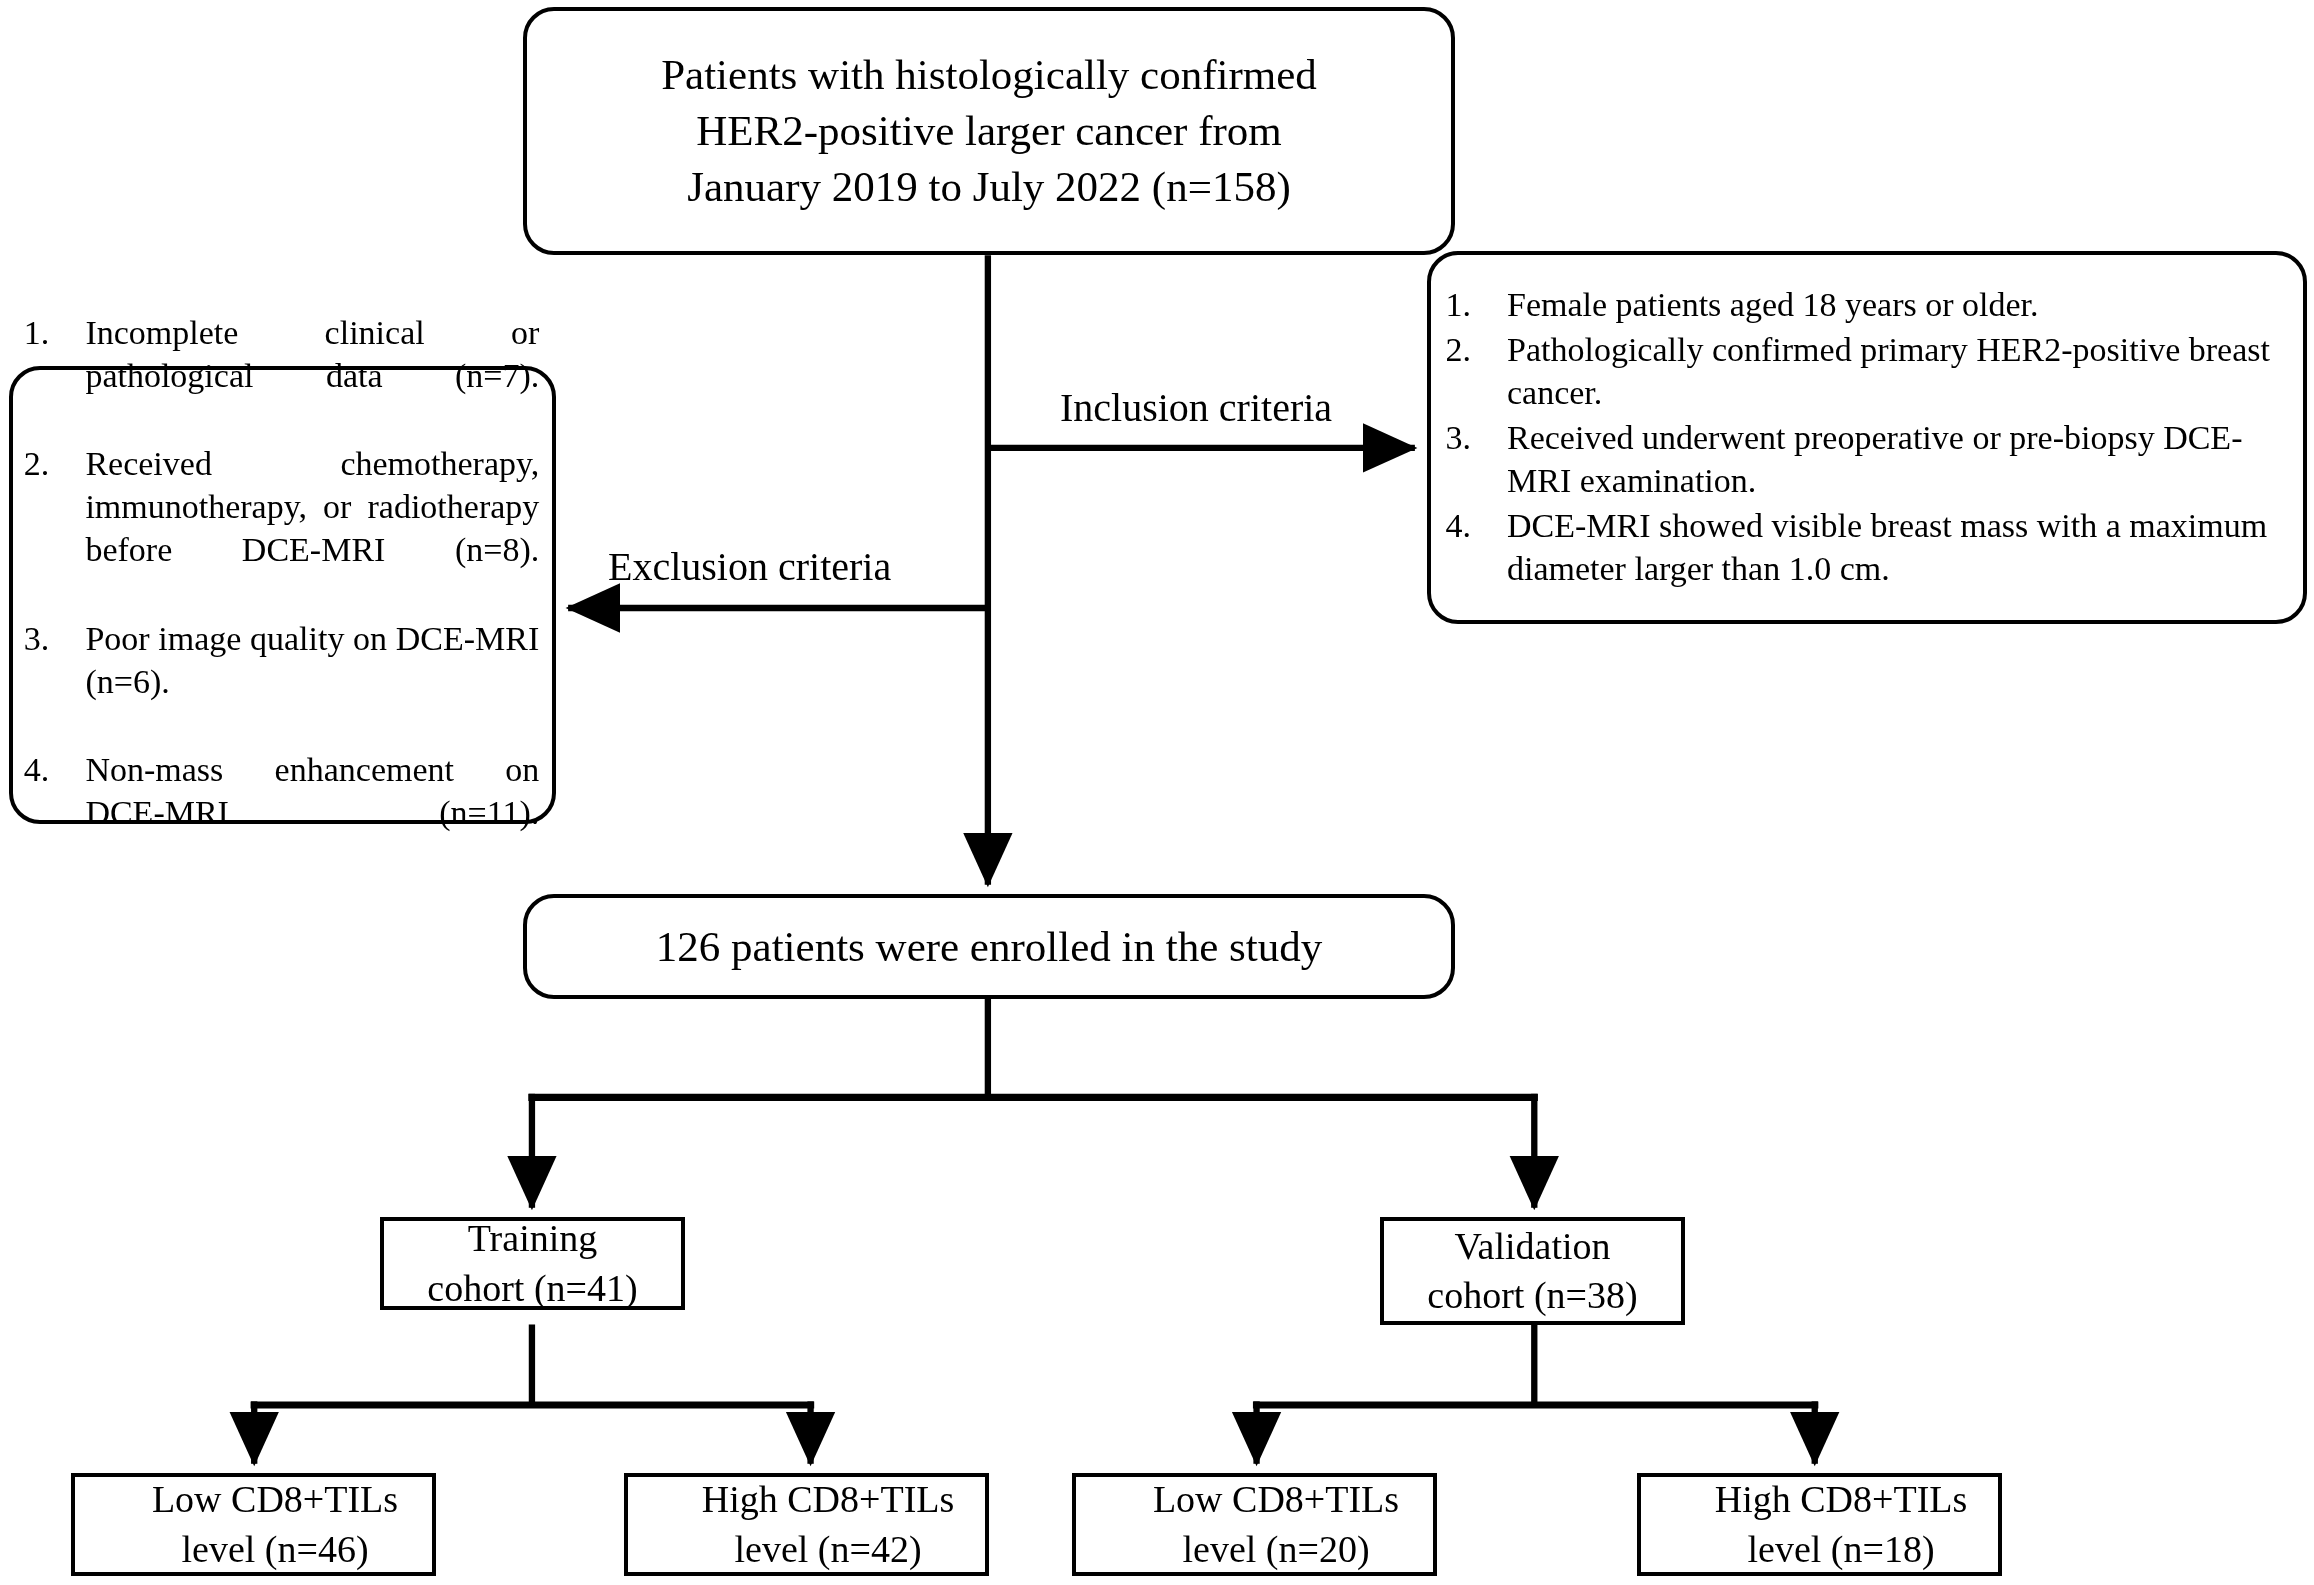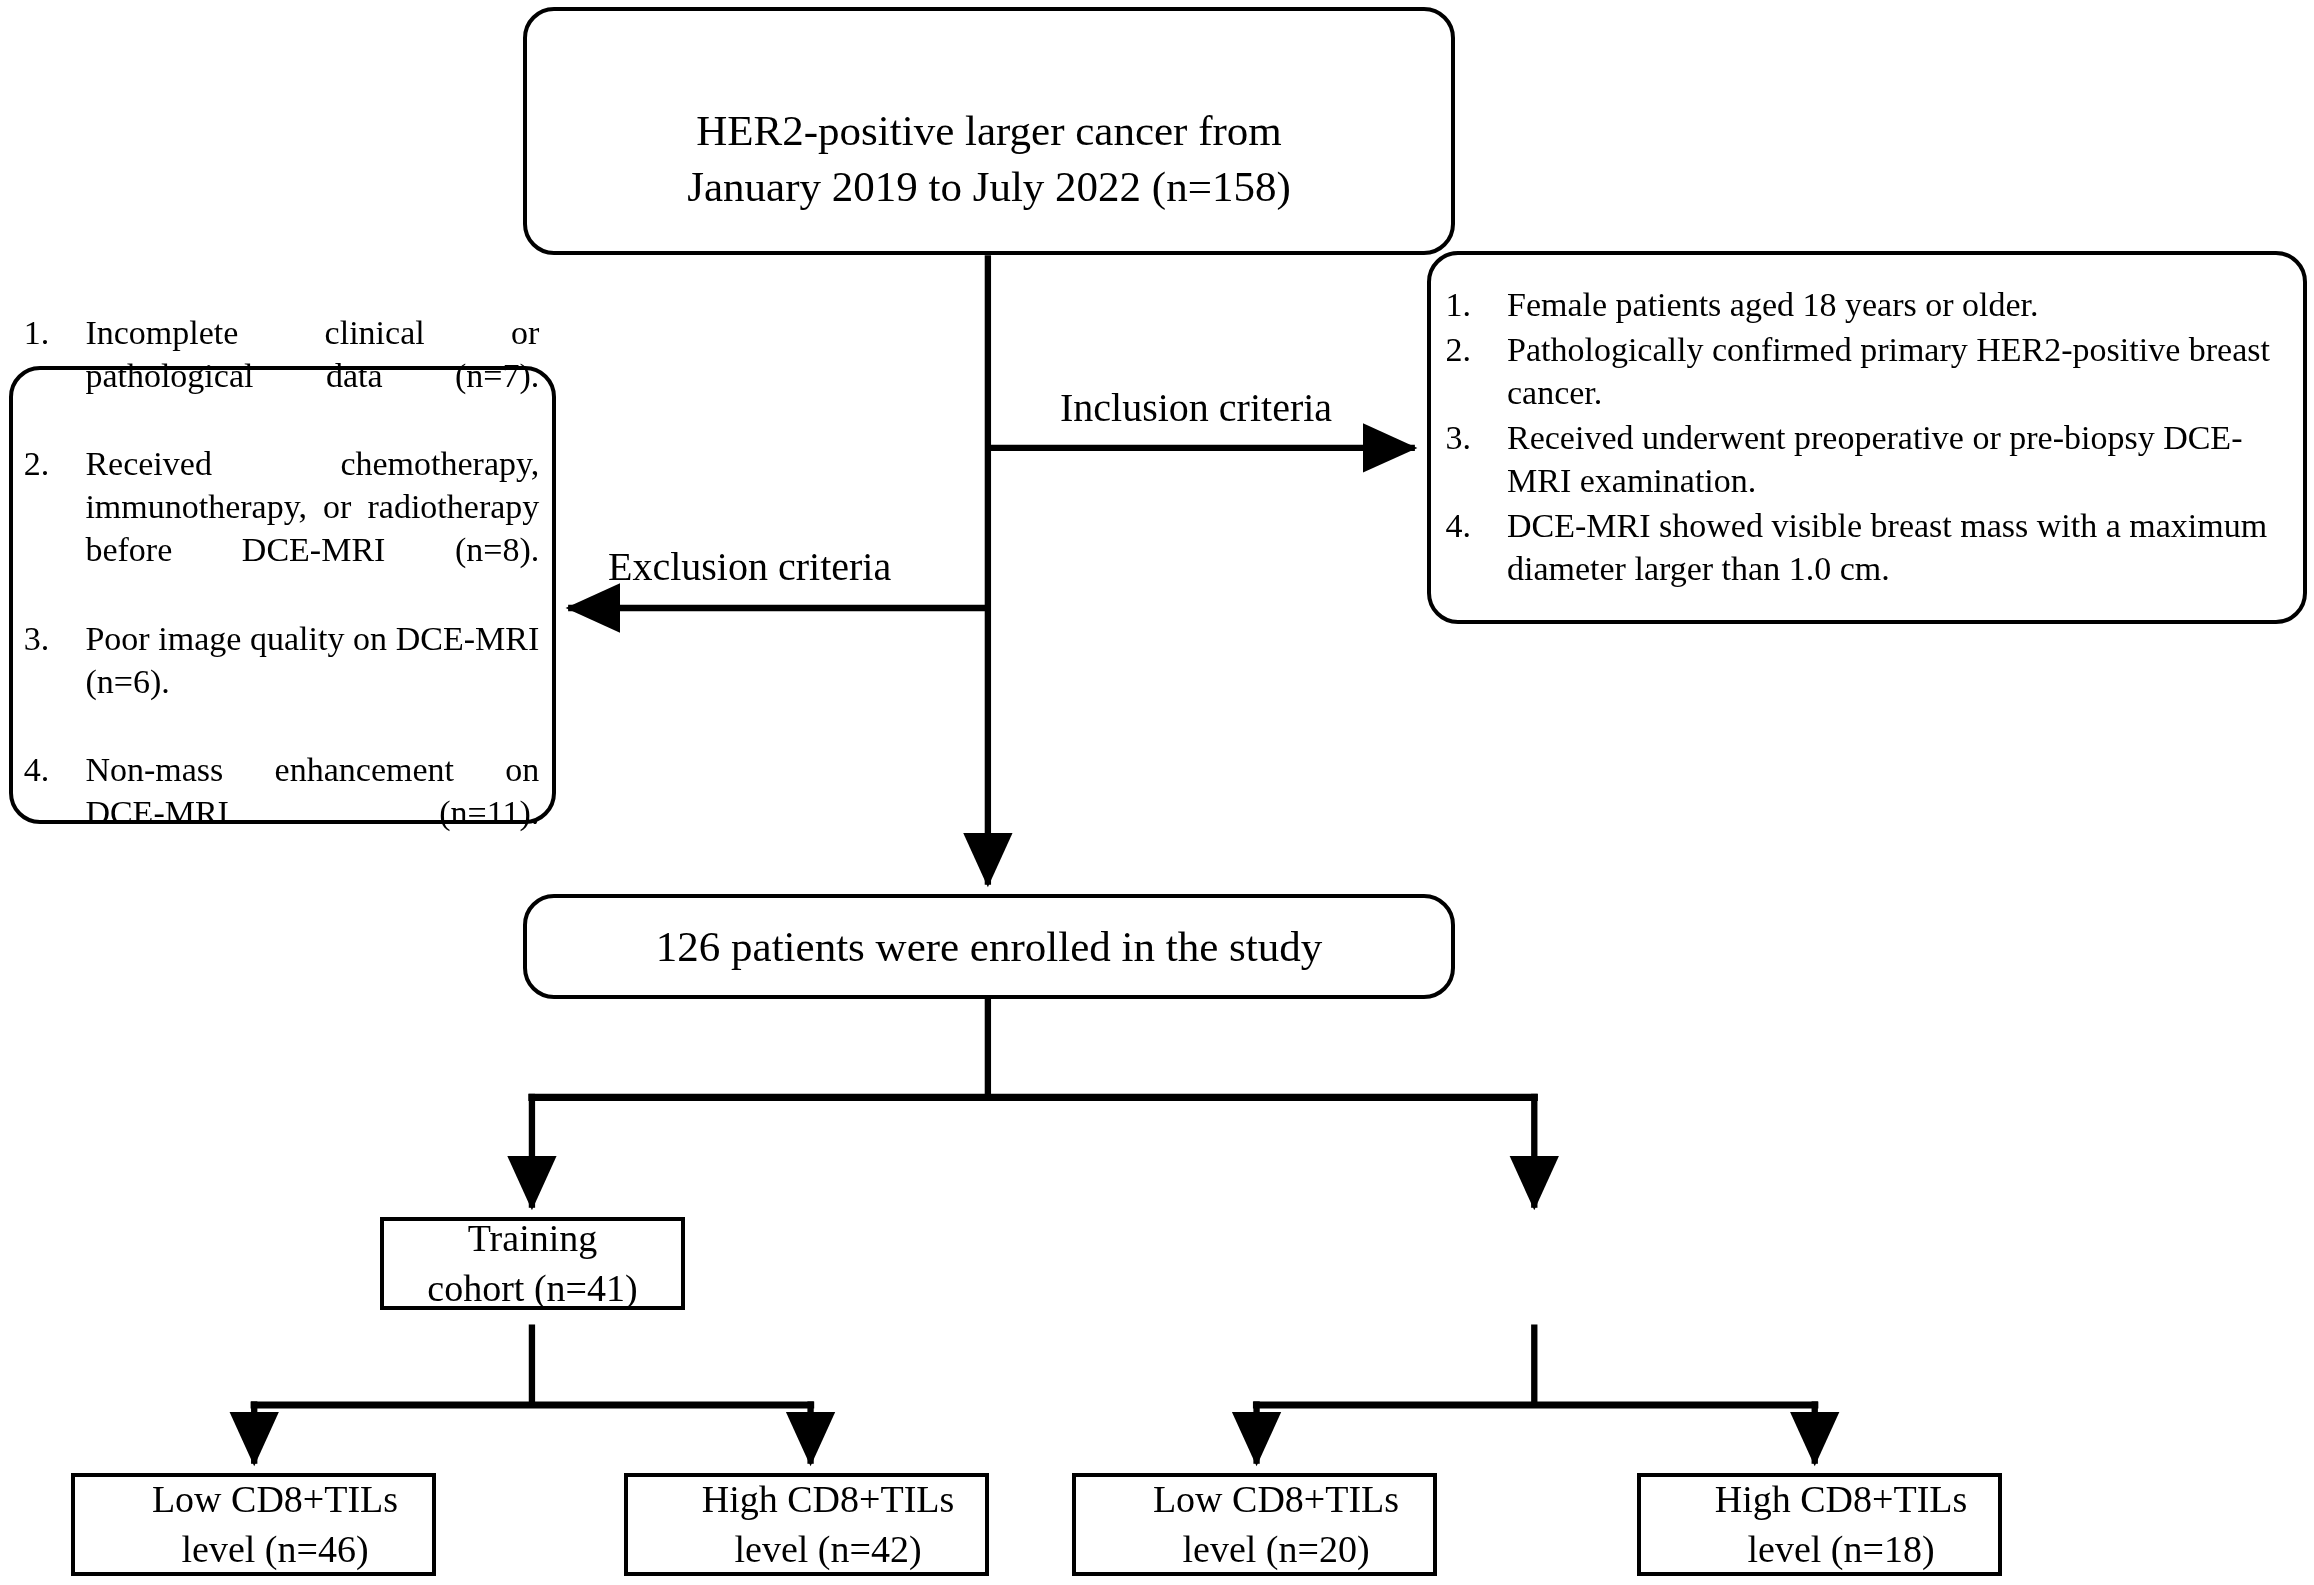--- a/index.html
+++ b/index.html
@@ -172,21 +172,21 @@
     <line x1="896" y1="1549" x2="896" y2="1618" stroke="#000000" stroke-width="7" marker-end="url(#arrowhead)"></line>
 
     <line x1="1696" y1="1464" x2="1696" y2="1553" stroke="#000000" stroke-width="7"></line>
     <line x1="1385" y1="1553" x2="2010" y2="1553" stroke="#000000" stroke-width="8"></line>
     <line x1="1389" y1="1549" x2="1389" y2="1618" stroke="#000000" stroke-width="7" marker-end="url(#arrowhead)"></line>
     <line x1="2006" y1="1549" x2="2006" y2="1618" stroke="#000000" stroke-width="7" marker-end="url(#arrowhead)"></line>
   </svg>
 
   <div class="node rounded" id="node-source">
     <span class="node-text">
-      <br>
+      <span>Patients with histologically confirmed</span><br>
       <span>HER2-positive larger cancer from</span><br>
       <span>January 2019 to July 2022 (n=158)</span>
     </span>
   </div>
 
   <div class="node rounded" id="node-inclusion">
     <ol class="crit">
       <li>
         <span class="num">1.</span>
         <span class="body">Female patients aged 18 years or older.</span>
@@ -235,20 +235,26 @@
     <span class="node-text">126 patients were enrolled in the study</span>
   </div>
 
   <div class="node sharp" id="node-train">
     <span class="node-text">
       <span>Training</span><br>
       <span>cohort (n=41)</span>
     </span>
   </div>
 
+  <div class="node sharp" id="node-valid">
+    <span class="node-text">
+      <span>Validation</span><br>
+      <span>cohort (n=38)</span>
+    </span>
+  </div>
 
   <div class="node sharp leaf" id="node-leaf-0">
     <span class="node-text">
       <span>Low CD8+TILs</span><br>
       <span>level (n=46)</span>
     </span>
   </div>
 
   <div class="node sharp leaf" id="node-leaf-1">
     <span class="node-text">

